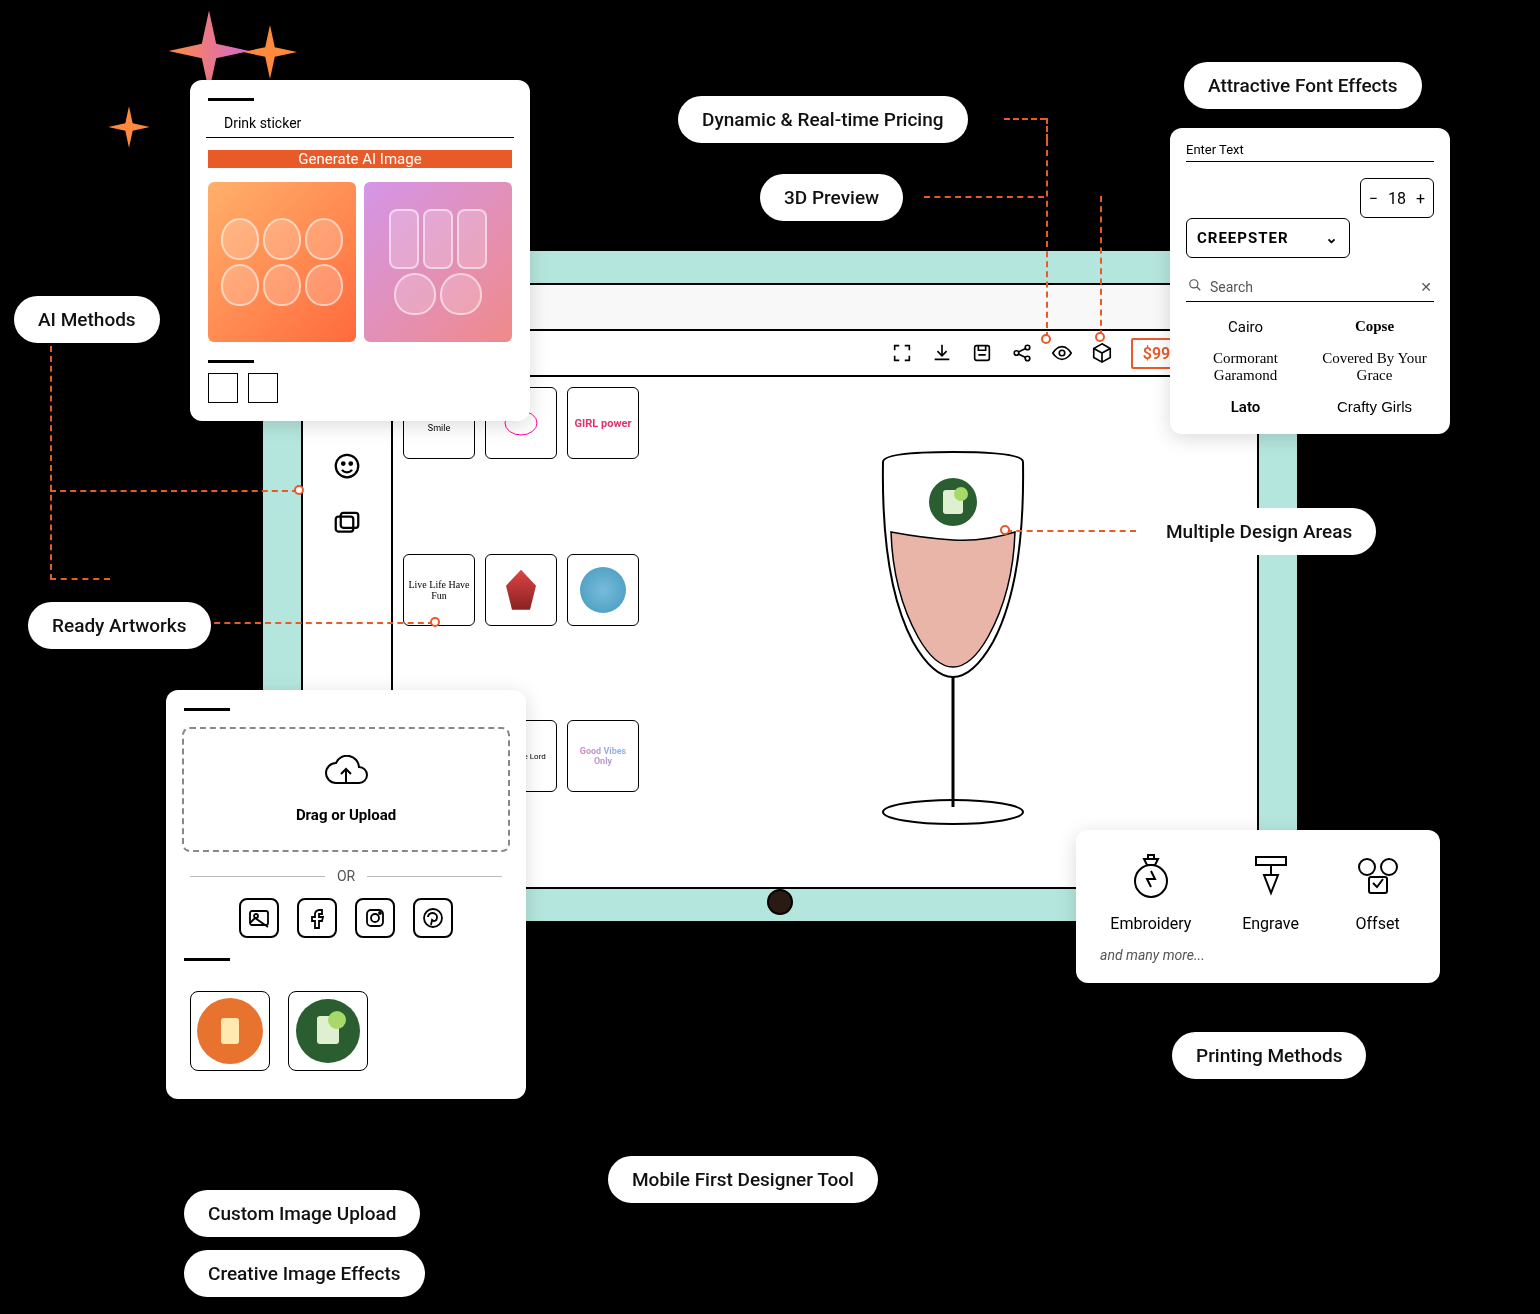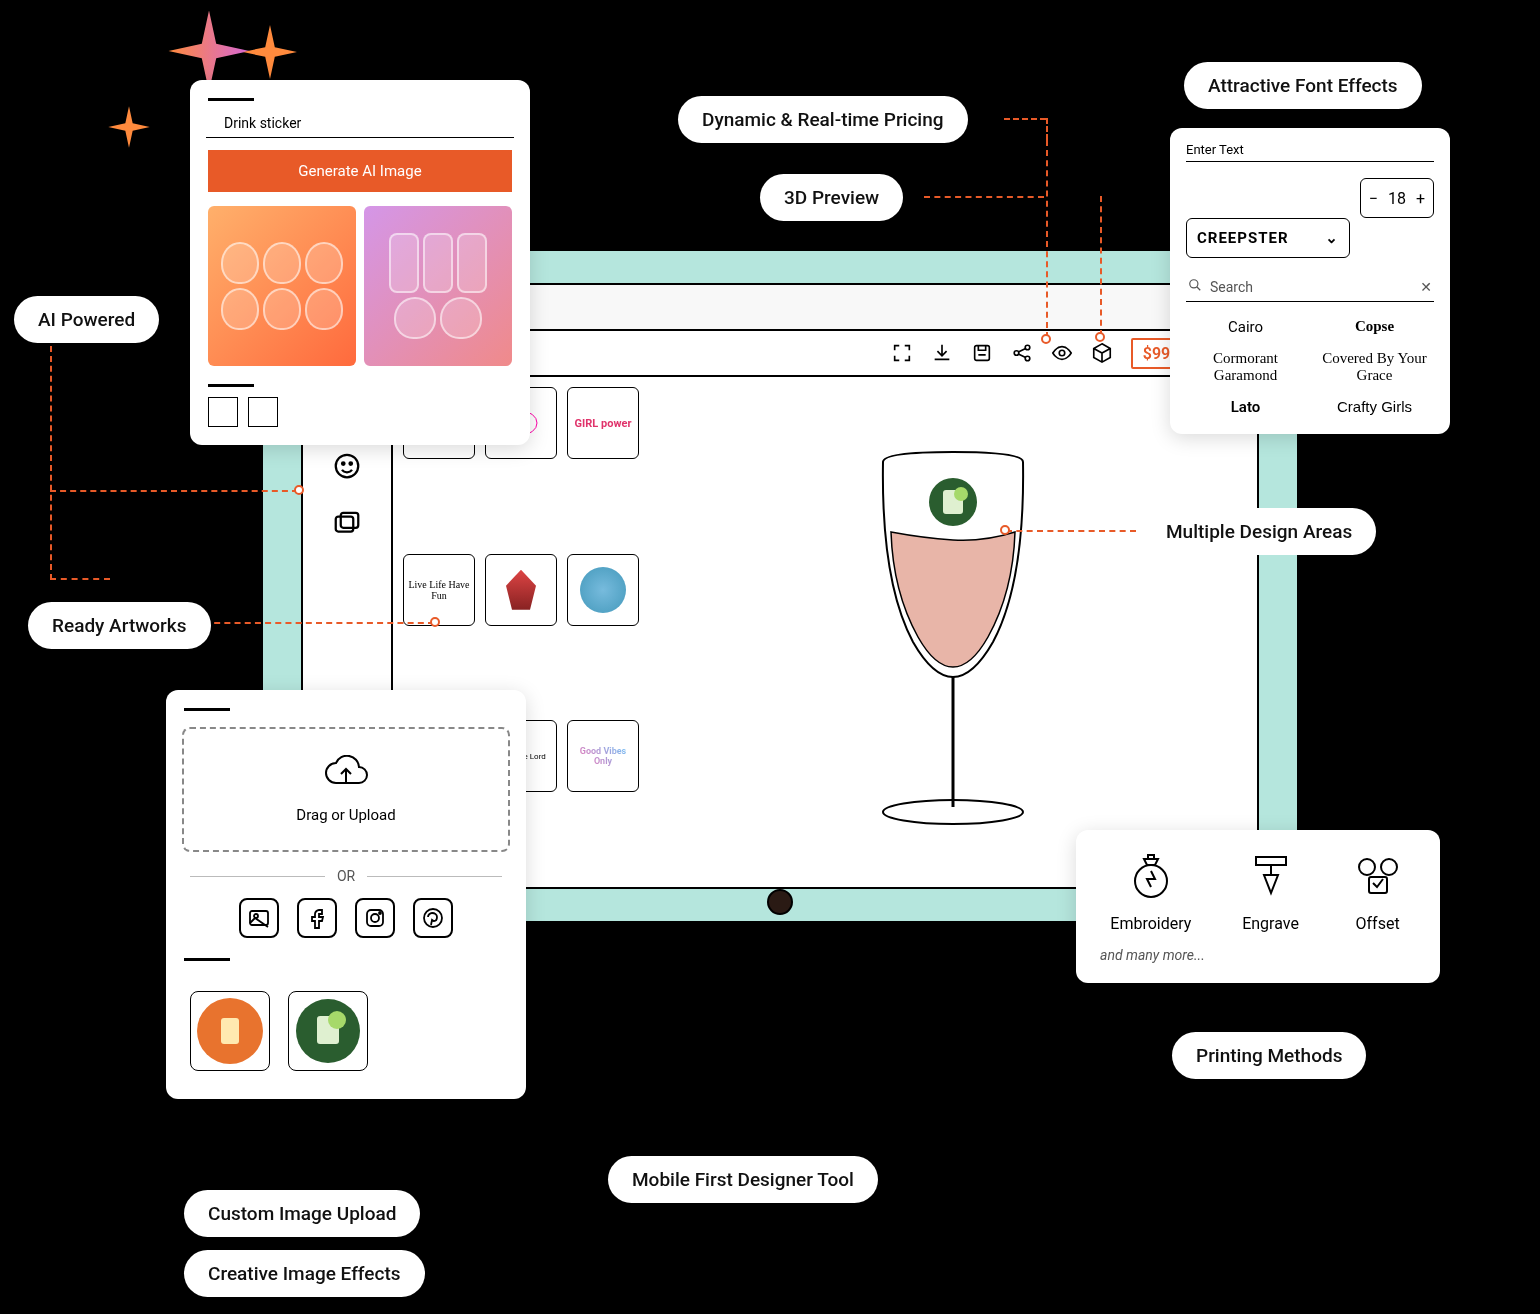--- a/index.html
+++ b/index.html
@@ -136,40 +136,40 @@
     height: 160px;
     z-index: 5;
   }
   
   .ai-label { font-size: 14px; padding: 0 18px 6px; border-bottom: 1.5px solid #000; margin: 0 16px 12px; }
   .ai-btn {
     margin: 0 18px 14px;
     background: #e85a28;
     color: #fff;
     text-align: center;
-    padding: 12px;
+    padding: 0;
     font-size: 15px;
     cursor: pointer;
   }
   .ai-imgs { display:flex; gap:8px; padding: 0 18px 14px; }
   .ai-img { flex:1; height:160px; border-radius:6px; background: linear-gradient(135deg,#ffb06b,#ff6a3d); display:flex; flex-wrap:wrap; align-content:center; justify-content:center; gap:4px; padding:6px;}
   .ai-img.b { background: linear-gradient(135deg,#d496e8,#f08a8a); }
   .mini-sticker { width:38px; height:42px; border-radius:50% 50% 46% 46%; background:#fff3; border:2px solid #fff8;}
   .ai-sq { display:flex; gap:10px; padding: 10px 18px 18px; }
   .ai-sq div { width:30px; height:30px; border:1.5px solid #000; }
   
   .upload-drop {
     margin: 16px;
     border: 2px dashed #888;
     border-radius: 8px;
     padding: 26px;
     text-align: center;
   }
   .upload-drop .cloud { font-size: 36px; }
-  .upload-drop .txt { font-size: 15px; margin-top: 6px; }
+  .upload-drop .txt { font-size: 15px; margin-top: 6px; font-weight: bold; }
   .or-divider { display:flex; align-items:center; gap:12px; padding: 0 24px; margin: 4px 0 14px; font-size:14px; color:#555;}
   .or-divider::before,.or-divider::after{content:"";flex:1;height:1px;background:#bbb;}
   .social-row { display:flex; gap:18px; justify-content:center; padding-bottom: 16px;}
   .social-ic { width:40px; height:40px; border:2px solid #000; border-radius:8px; display:flex;align-items:center;justify-content:center; font-size:20px;}
   .effect-row { display:flex; gap:18px; padding: 16px 24px 28px; }
   .effect-thumb { width:80px; height:80px; border:1.5px solid #000; border-radius:8px; display:flex;align-items:center;justify-content:center;}
   
   .font-label { font-size:13px; padding: 0 16px 4px; }
   .font-row { display:flex; gap:10px; padding: 6px 16px; }
   .font-select { flex:1; border:1.5px solid #000; border-radius:6px; height:40px; display:flex;align-items:center;justify-content:space-between; padding:0 10px; font-size:15px; font-weight:700; letter-spacing:1px;margin-top:40px;}
@@ -319,21 +319,21 @@
     </div>
   </div>
   <div class="monitor-cam"></div>
 </div>
 
 <svg class="monitor-stand" viewBox="0 0 200 160">
   <path d="M70 0 Q60 80 20 130 Q10 140 10 150 L190 150 Q190 140 180 130 Q140 80 130 0 Z" fill="#000"></path>
   <ellipse cx="100" cy="150" rx="95" ry="10" fill="#000"></ellipse>
 </svg>
 
-<div class="pill" style="left:14px;top:296px">AI Powered</div>
+<div class="pill" style="left:14px;top:296px">AI Methods</div>
 <div class="pill" style="left:28px;top:602px">Ready Artworks</div>
 <div class="pill" style="left:184px;top:1190px">Custom Image Upload</div>
 <div class="pill" style="left:184px;top:1250px">Creative Image Effects</div>
 <div class="pill" style="left:608px;top:1156px">Mobile First Designer Tool</div>
 <div class="pill" style="left:678px;top:96px">Dynamic &amp; Real-time Pricing</div>
 <div class="pill" style="left:760px;top:174px">3D Preview</div>
 <div class="pill" style="left:1184px;top:62px">Attractive Font Effects</div>
 <div class="pill" style="left:1142px;top:508px">Multiple Design Areas</div>
 <div class="pill" style="left:1172px;top:1032px">Printing Methods</div>
 

